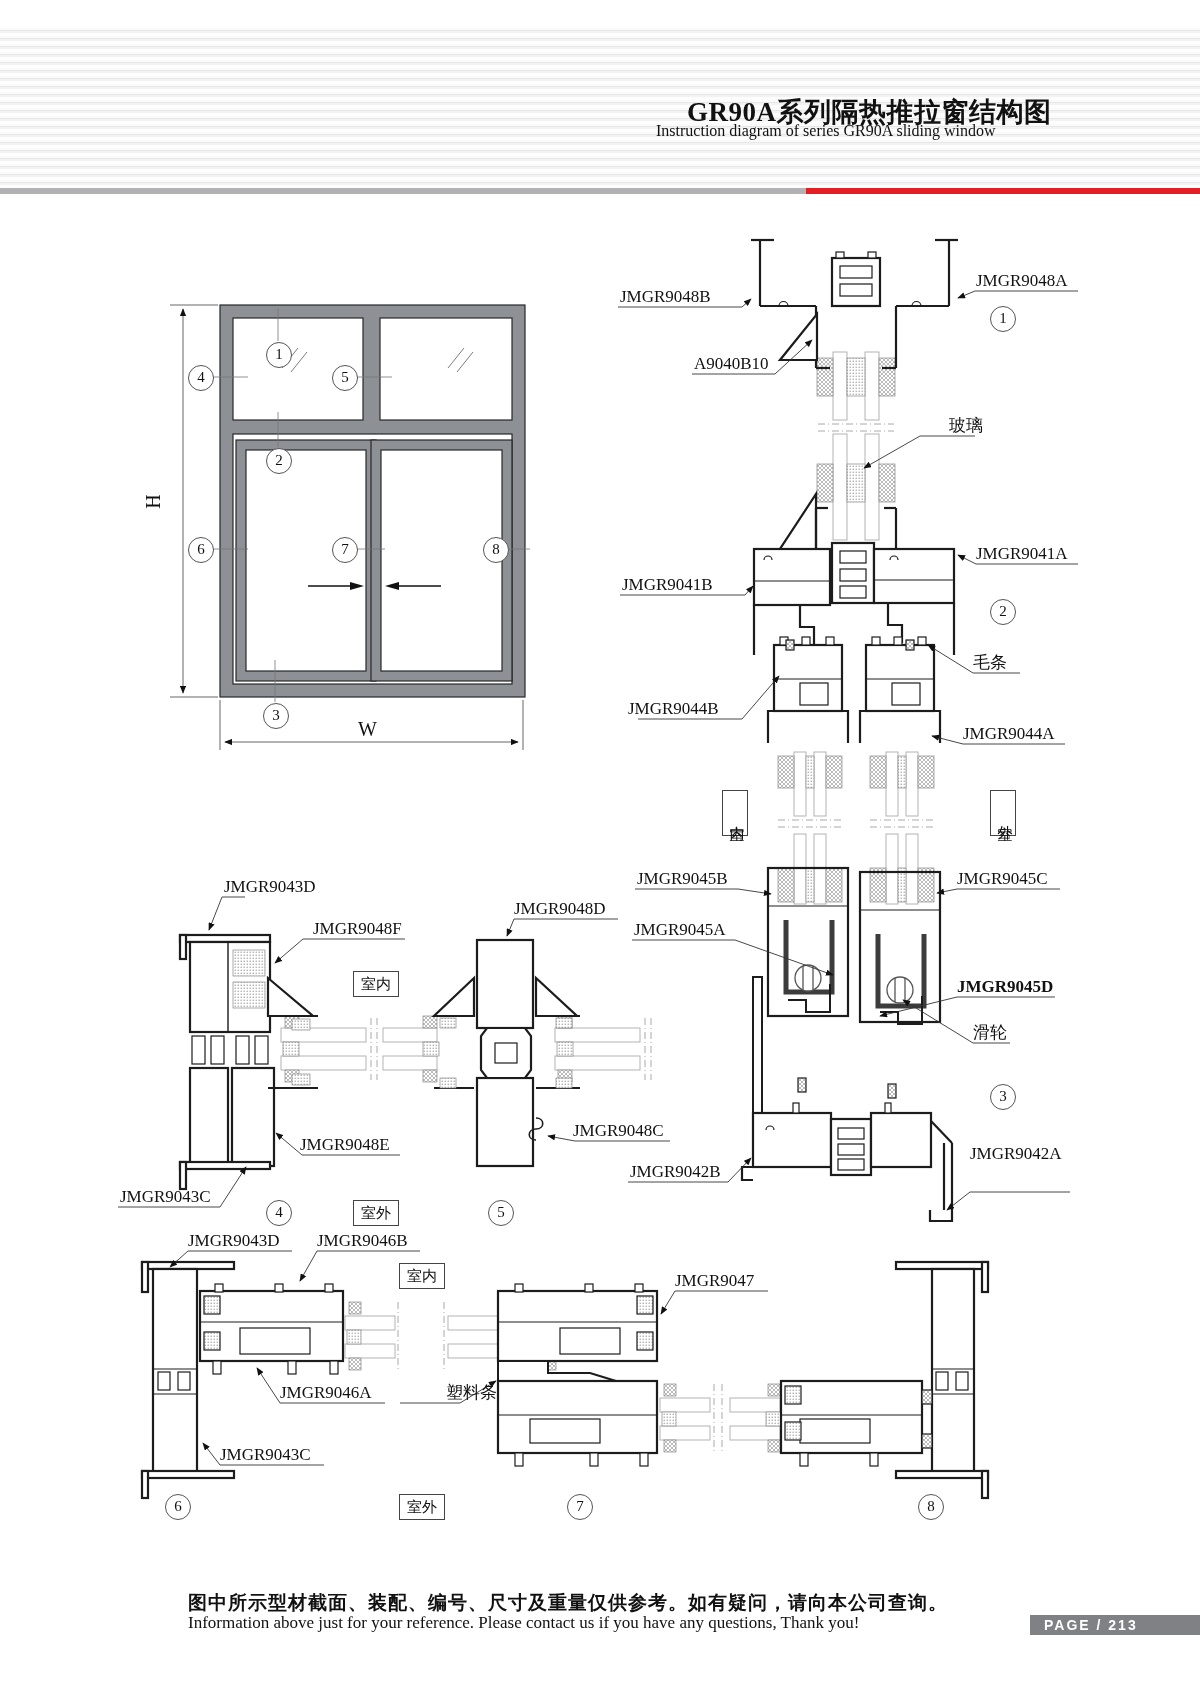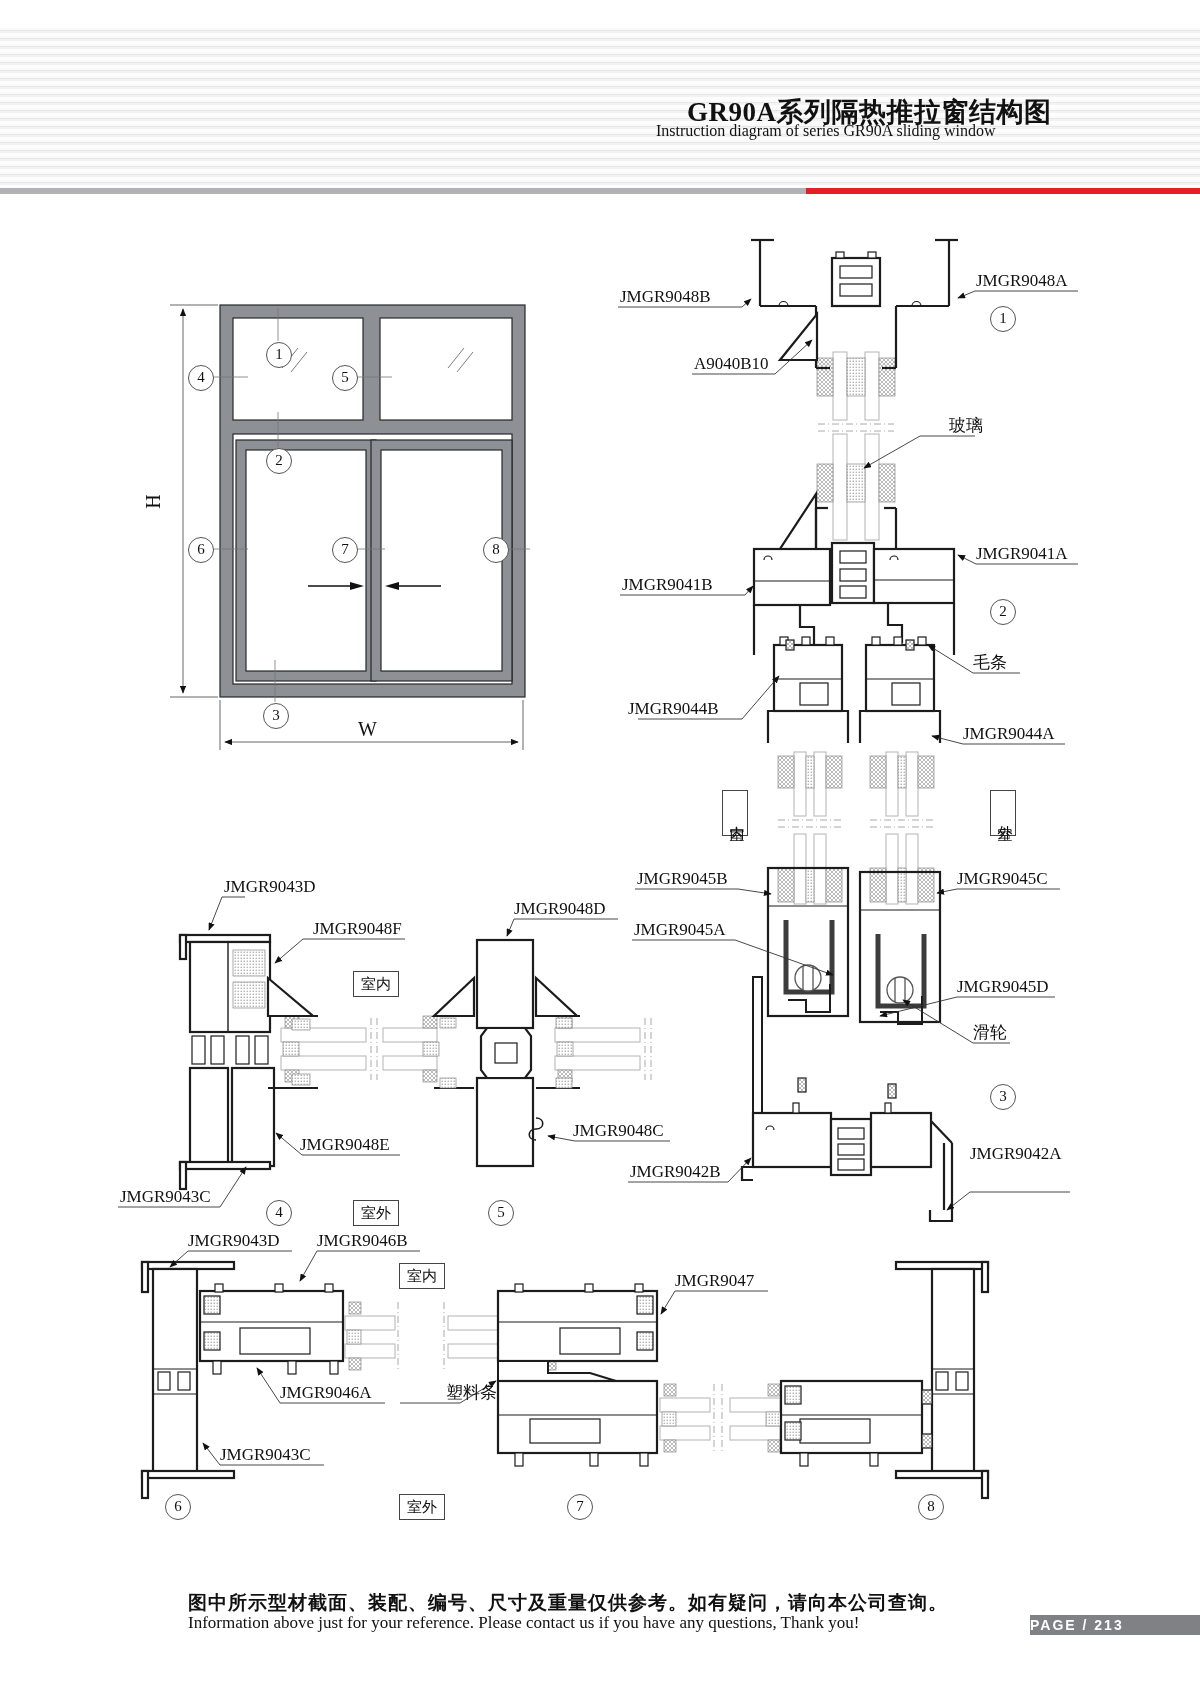--- a/index.html
+++ b/index.html
@@ -22,21 +22,21 @@
   .room{position:absolute;border:1px solid #444;background:#fff;text-align:center;
         font-family:"Liberation Sans",sans-serif;font-size:15px;}
   .room.h{width:44px;height:24px;line-height:24px;text-align:center;}
   .room.v{width:24px;height:42px;line-height:20px;padding-top:2px;writing-mode:vertical-rl;text-orientation:upright;}
   .dimlbl{position:absolute;font-size:20px;}
   #footer-cn{position:absolute;left:188px;top:1590px;font-family:"Liberation Sans",sans-serif;
              font-weight:bold;font-size:19px;letter-spacing:1px;white-space:nowrap;}
   #footer-en{position:absolute;left:188px;top:1613px;font-size:17px;white-space:nowrap;}
   #page-badge{position:absolute;left:1030px;top:1615px;width:170px;height:20px;background:#808184;
               color:#fff;font-family:"Liberation Sans",sans-serif;font-weight:bold;font-size:14px;
-              line-height:20px;letter-spacing:2px;box-sizing:border-box;}
+              line-height:20px;padding-left:14px;letter-spacing:2px;box-sizing:border-box;}
   svg{position:absolute;left:0;top:0;}
 </style>
 </head>
 <body>
 
 <div id="page">
 
   <div id="band"></div>
   <div id="bar-gray"></div>
   <div id="bar-red"></div>
@@ -518,21 +518,21 @@
   <div class="plbl" style="left:694px;top:354px;">A9040B10</div>
   <div class="plbl cn" style="left:921px;top:416px;margin-left:28px;">玻璃</div>
   <div class="plbl" style="left:622px;top:575px;">JMGR9041B</div>
   <div class="plbl" style="left:976px;top:544px;">JMGR9041A</div>
   <div class="plbl cn" style="left:973px;top:653px;">毛条</div>
   <div class="plbl" style="left:628px;top:699px;">JMGR9044B</div>
   <div class="plbl" style="left:963px;top:724px;">JMGR9044A</div>
   <div class="plbl" style="left:637px;top:869px;">JMGR9045B</div>
   <div class="plbl" style="left:957px;top:869px;">JMGR9045C</div>
   <div class="plbl" style="left:634px;top:920px;">JMGR9045A</div>
-  <div class="plbl" style="left:957px;top:977px;">JMGR9045D</div>
+  <div class="plbl" style="left:957px;top:977px;font-weight:bold;">JMGR9045D</div>
   <div class="plbl cn" style="left:973px;top:1023px;">滑轮</div>
   <div class="plbl" style="left:573px;top:1121px;">JMGR9048C</div>
   <div class="plbl" style="left:630px;top:1162px;">JMGR9042B</div>
   <div class="plbl" style="left:970px;top:1144px;font-family:Liberation Serif, serif;">JMGR9042A</div>
 
   <div class="plbl" style="left:224px;top:877px;">JMGR9043D</div>
   <div class="plbl" style="left:313px;top:919px;">JMGR9048F</div>
   <div class="plbl" style="left:514px;top:899px;">JMGR9048D</div>
   <div class="plbl" style="left:300px;top:1135px;">JMGR9048E</div>
   <div class="plbl" style="left:120px;top:1187px;">JMGR9043C</div>

